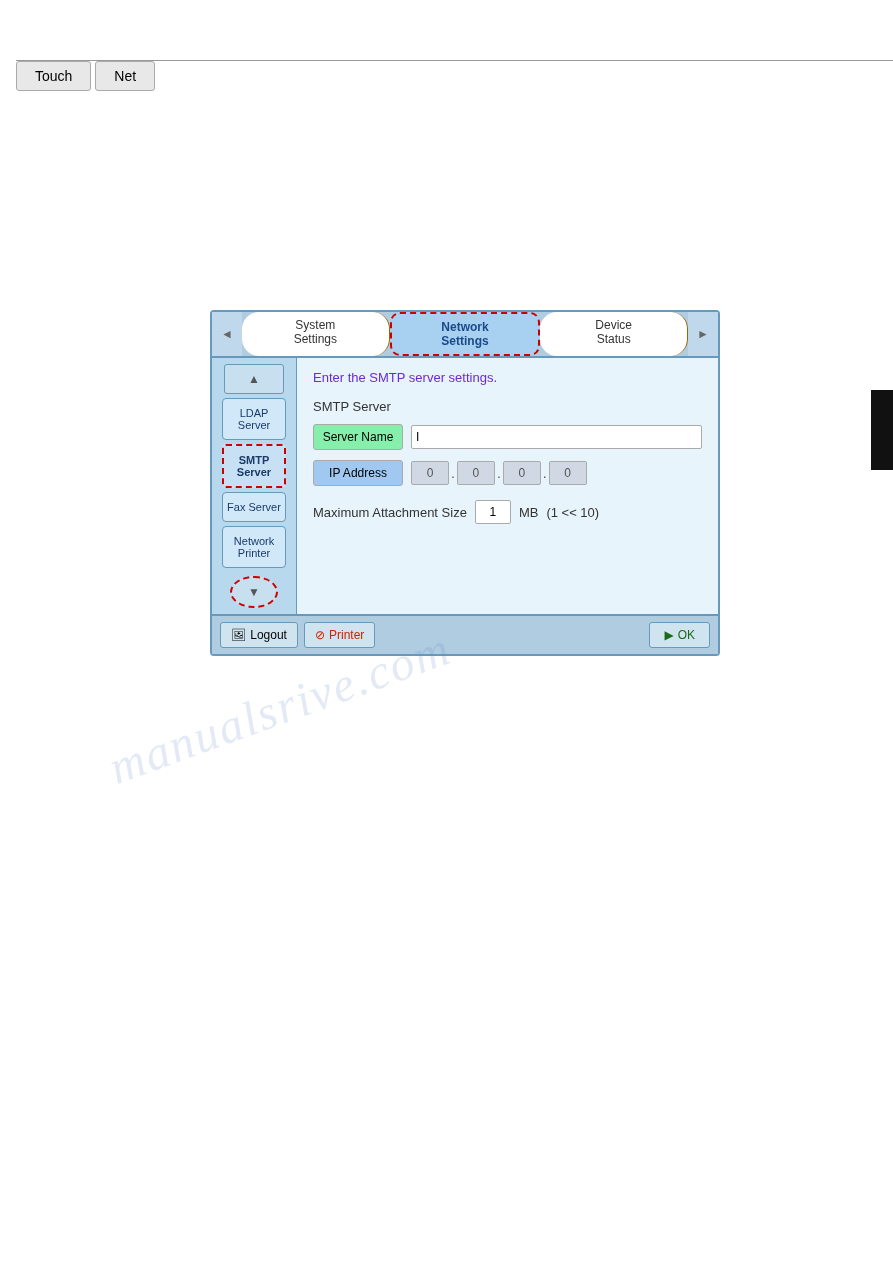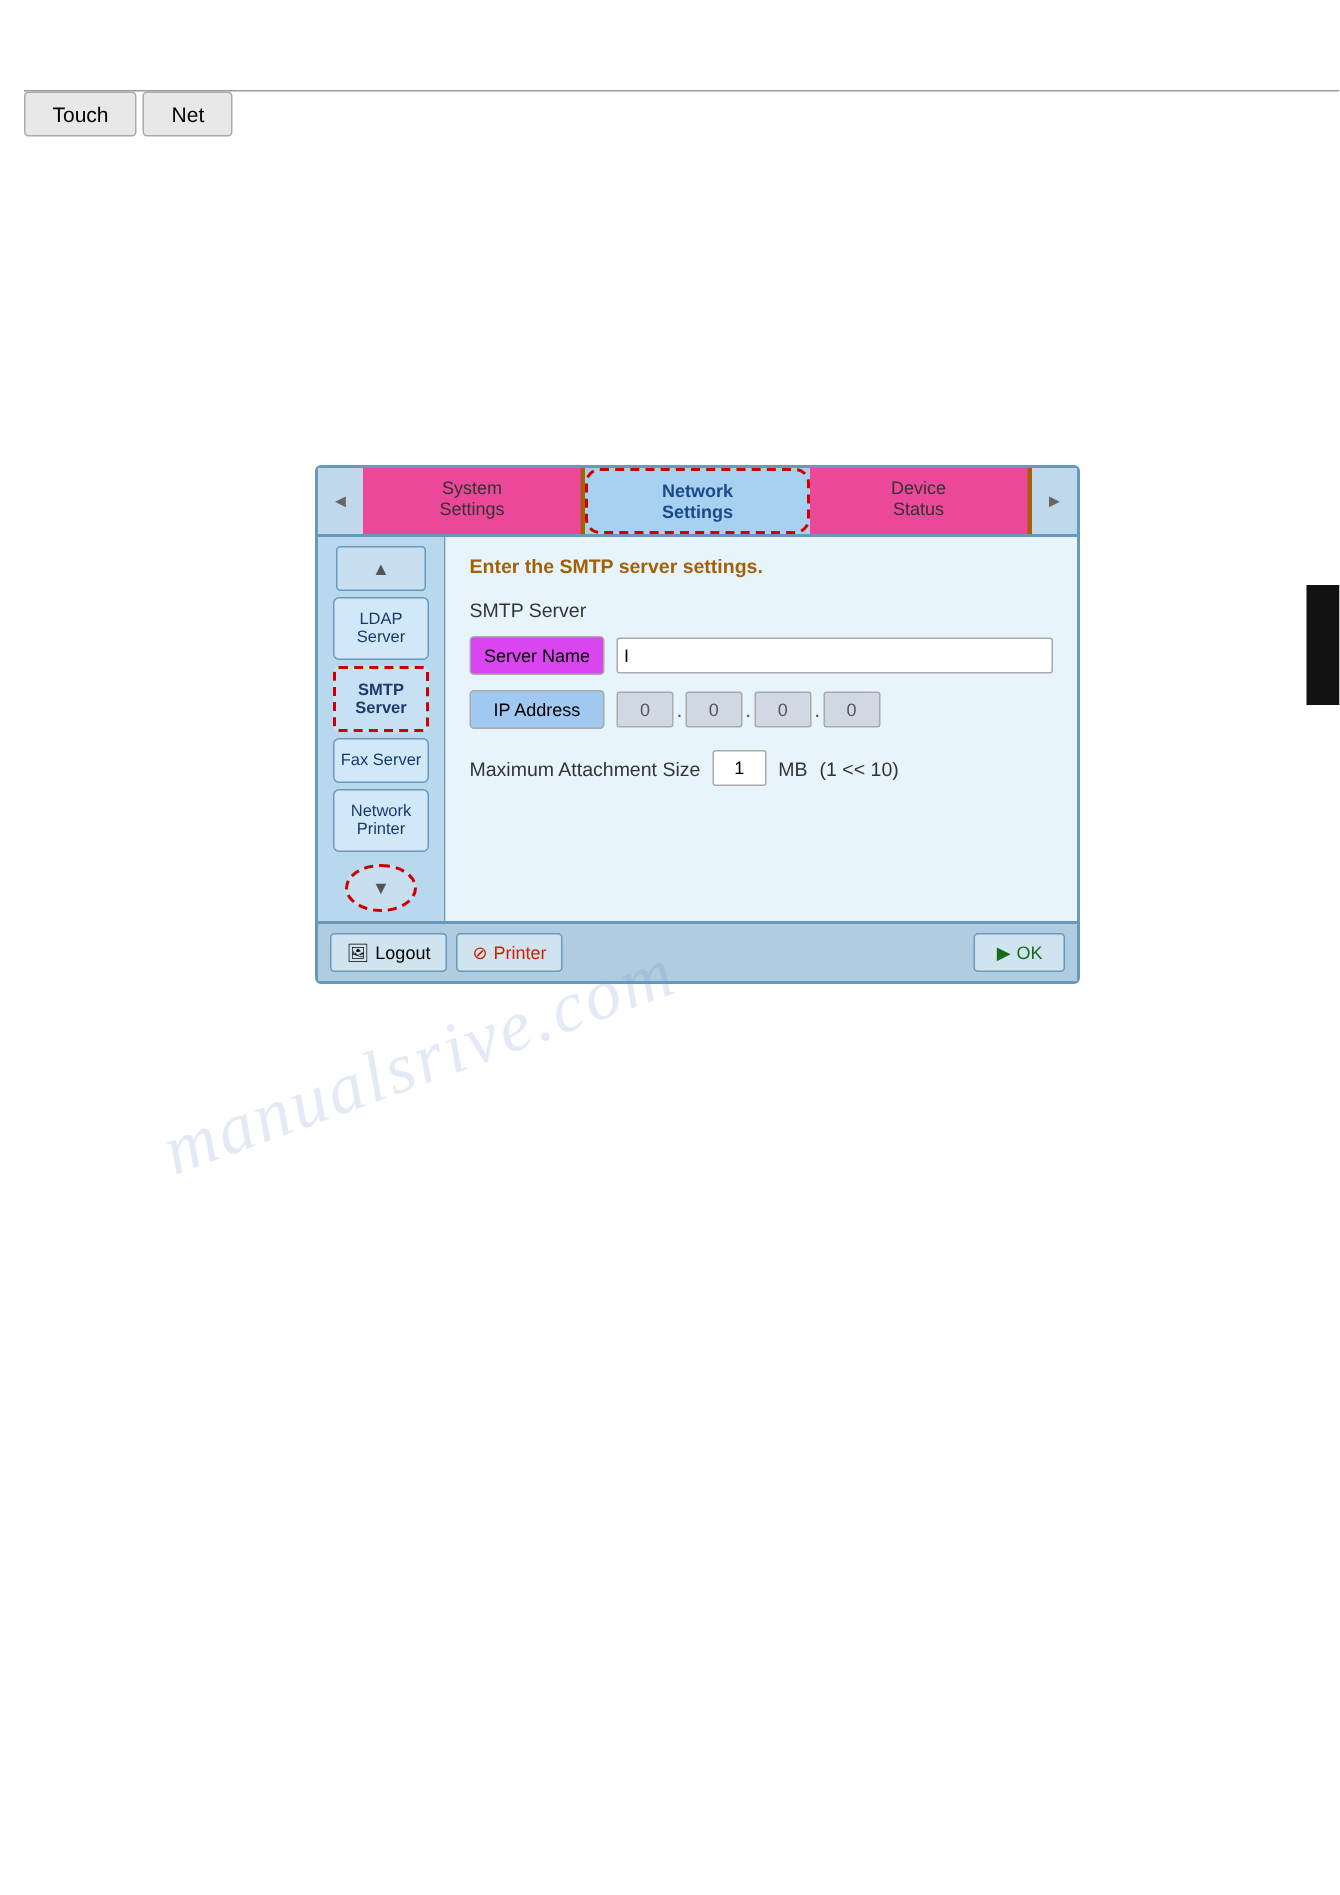--- a/index.html
+++ b/index.html
@@ -67,23 +67,24 @@
       color: #666;
       padding: 4px;
     }
 
     .tab-item {
       flex: 1;
       text-align: center;
       padding: 6px 4px;
       font-size: 12px;
       color: #333;
-      background: #ec4899;
-      border-right: 3px solid #a16207;
-      cursor: pointer;
+      background: #ffffff;
+      border-right: 1px solid #a16207;
+      cursor: pointer;
+      border-radius: 17px;
     }
 
     .tab-item.active {
       background: #a8d0f0;
       border: 2px dashed #cc0000;
       border-radius: 10px;
       font-weight: bold;
       color: #1a4a8a;
     }
 
@@ -154,41 +155,41 @@
 
     
     .main-content {
       flex: 1;
       padding: 12px 16px;
       background: #e8f4fc;
     }
 
     .instruction-text {
       font-size: 13px;
-      color: #a16207;
-      font-weight: bold;
+      color: #6d28d9;
+      font-weight: normal;
       margin-bottom: 14px;
     }
 
     .section-label {
       font-size: 13px;
       color: #333;
       margin-bottom: 10px;
       font-weight: normal;
     }
 
     .field-row {
       display: flex;
       align-items: center;
       margin-bottom: 10px;
       gap: 8px;
     }
 
     .field-btn {
-      background: #d946ef;
+      background: #86efac;
       border: 1px solid #aaa;
       border-radius: 3px;
       padding: 5px 8px;
       font-size: 12px;
       min-width: 90px;
       text-align: center;
       cursor: pointer;
     }
 
     .field-btn.blue {

